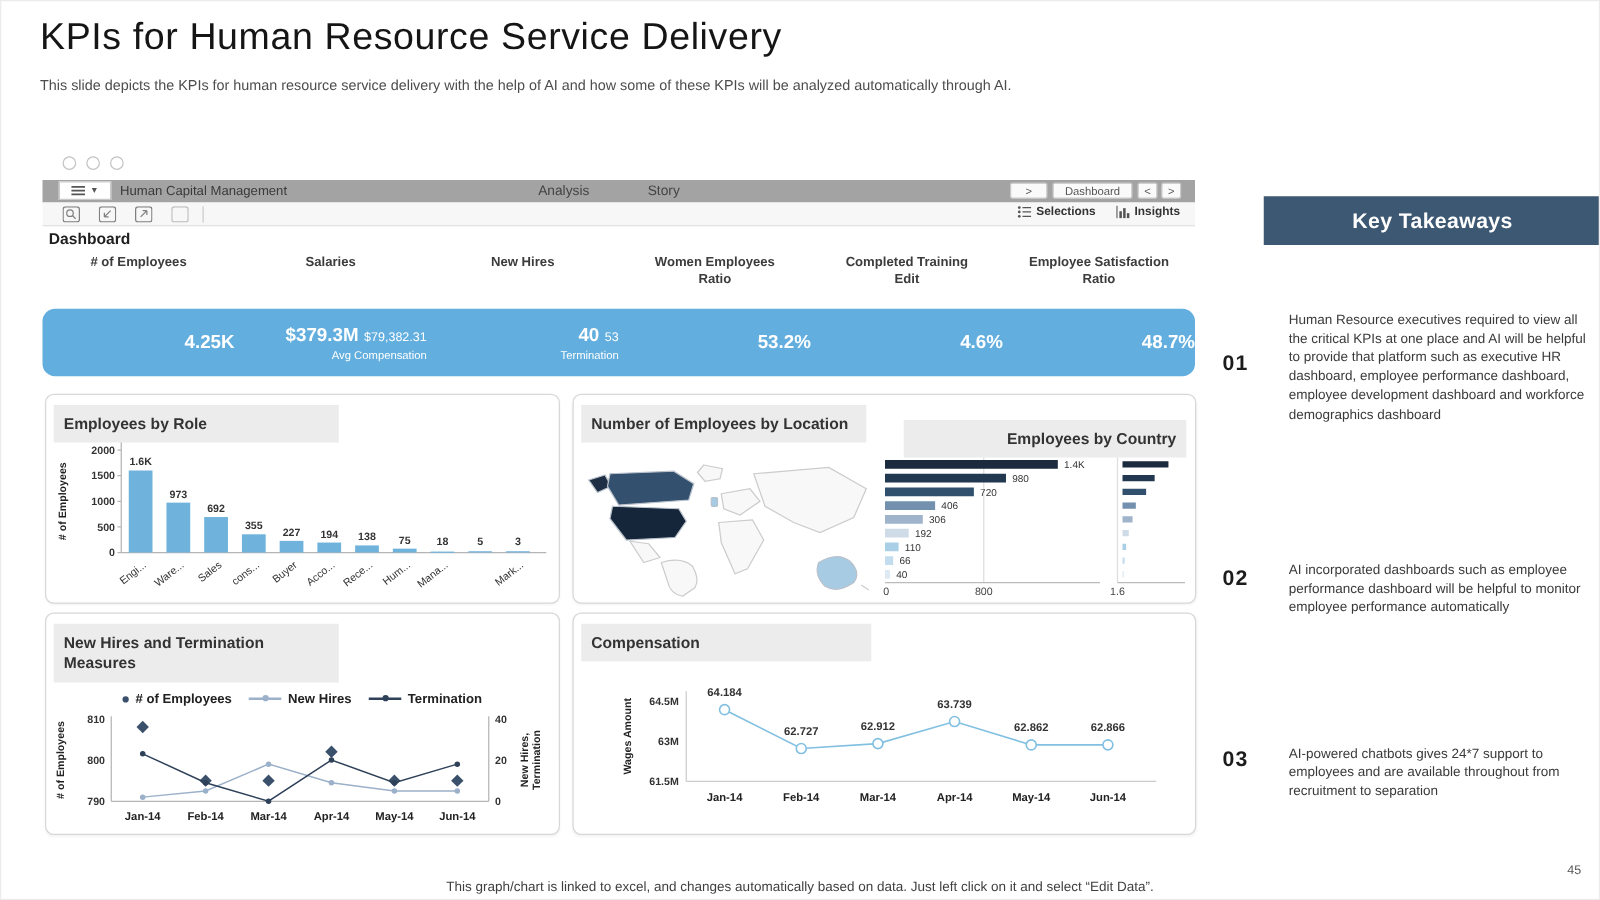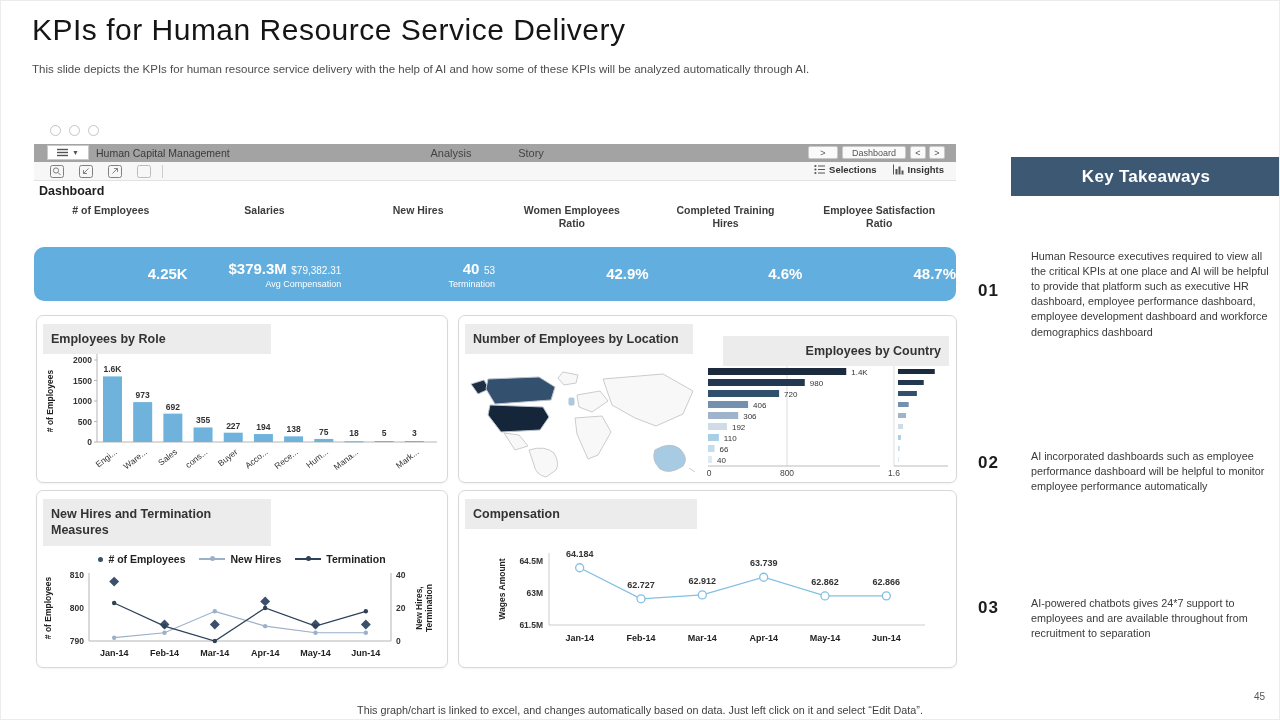--- a/index.html
+++ b/index.html
@@ -150,38 +150,38 @@
       </div>
     </div>
 
     <div class="dash-label">Dashboard</div>
 
     <div class="kpi-headers">
       <div><span># of Employees</span></div>
       <div><span>Salaries</span></div>
       <div><span>New Hires</span></div>
       <div><span>Women Employees Ratio</span></div>
-      <div><span>Completed Training Hires</span></div>
+      <div><span>Completed Training Edit</span></div>
       <div><span>Employee Satisfaction Ratio</span></div>
     </div>
 
     <div class="kpi-band">
       <div class="kpi-cell">
         <span class="kpi-big">4.25K</span>
       </div>
       <div class="kpi-cell">
         <div><span class="kpi-big">$379.3M</span> <span class="kpi-side">$79,382.31</span></div>
         <div class="kpi-sub">Avg Compensation</div>
       </div>
       <div class="kpi-cell">
         <div><span class="kpi-big">40</span> <span class="kpi-side">53</span></div>
         <div class="kpi-sub">Termination</div>
       </div>
       <div class="kpi-cell">
-        <span class="kpi-big">42.9%</span>
+        <span class="kpi-big">53.2%</span>
       </div>
       <div class="kpi-cell">
         <span class="kpi-big">4.6%</span>
       </div>
       <div class="kpi-cell">
         <span class="kpi-big">48.7%</span>
       </div>
     </div>
 
     <div class="panel" id="panel-role">

